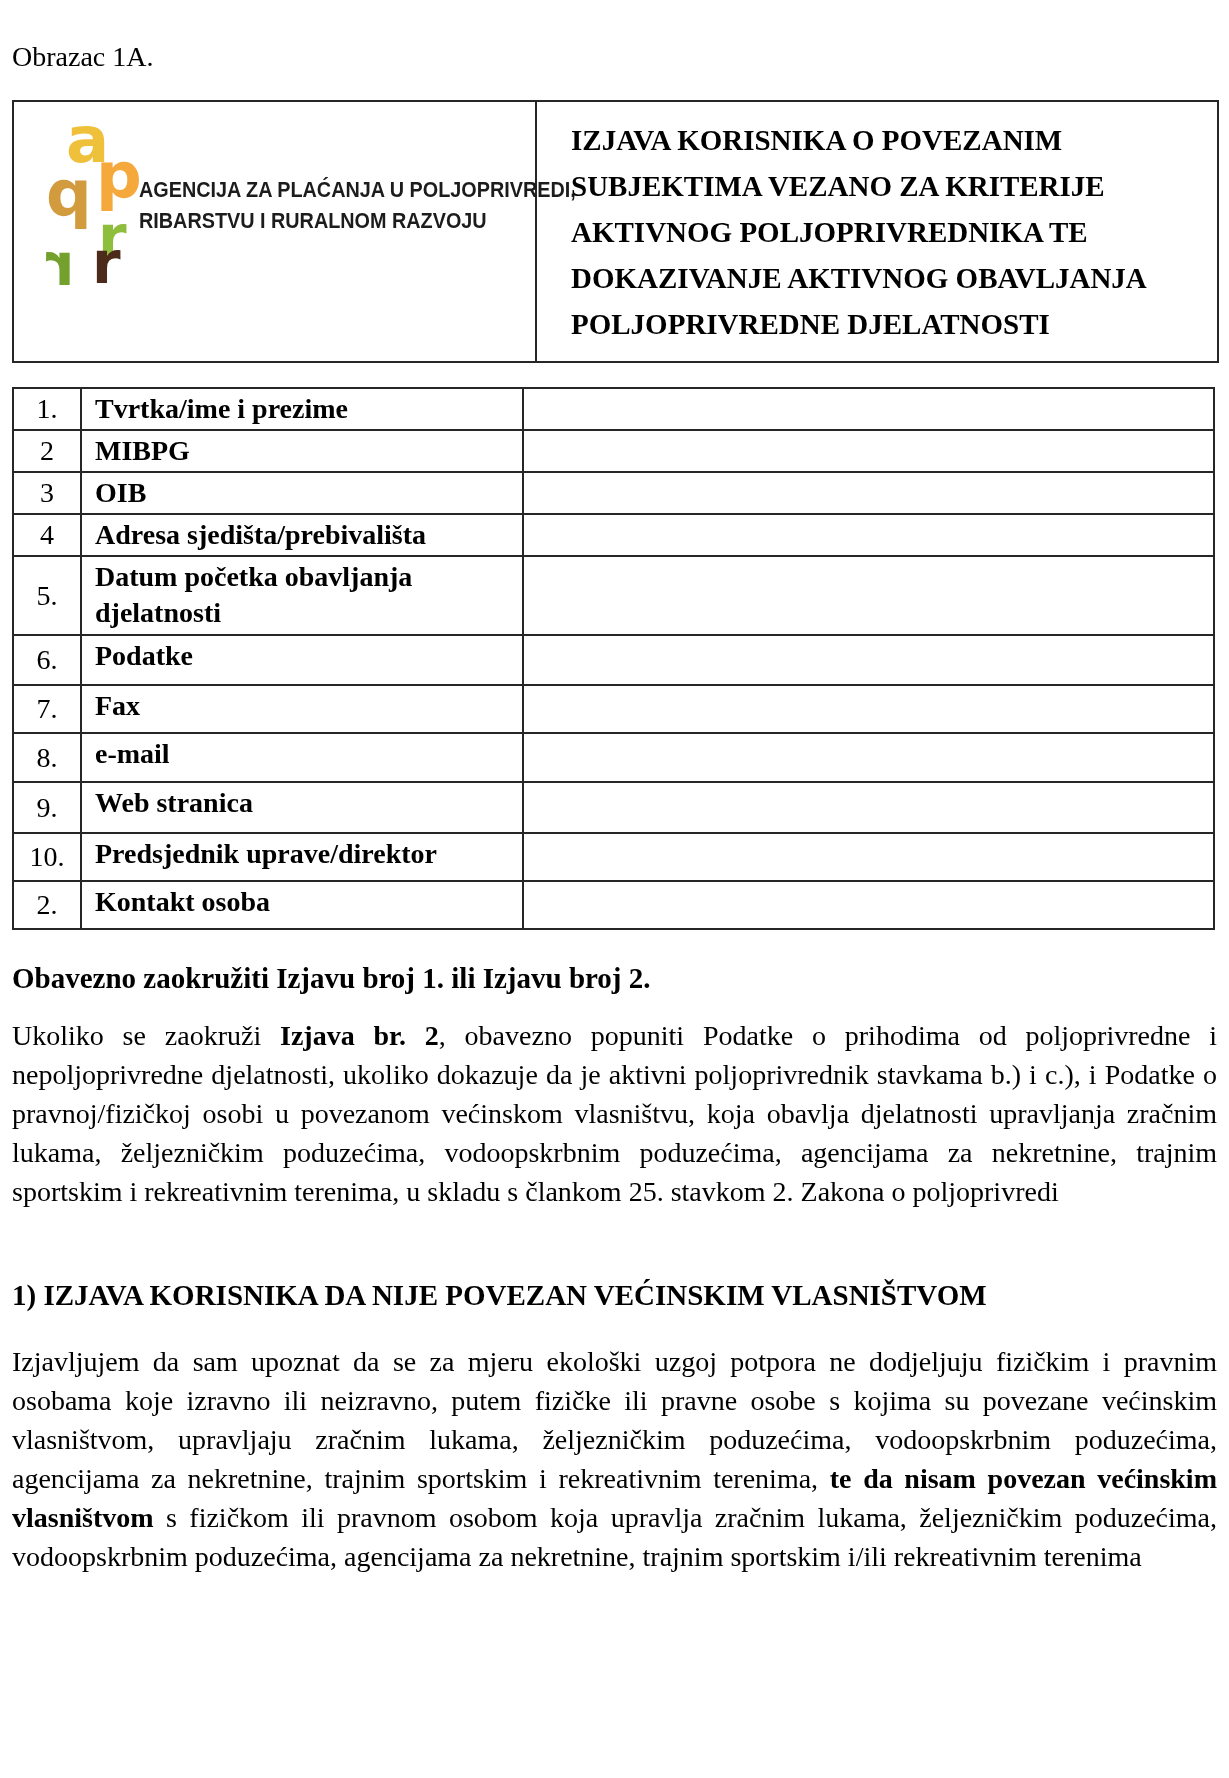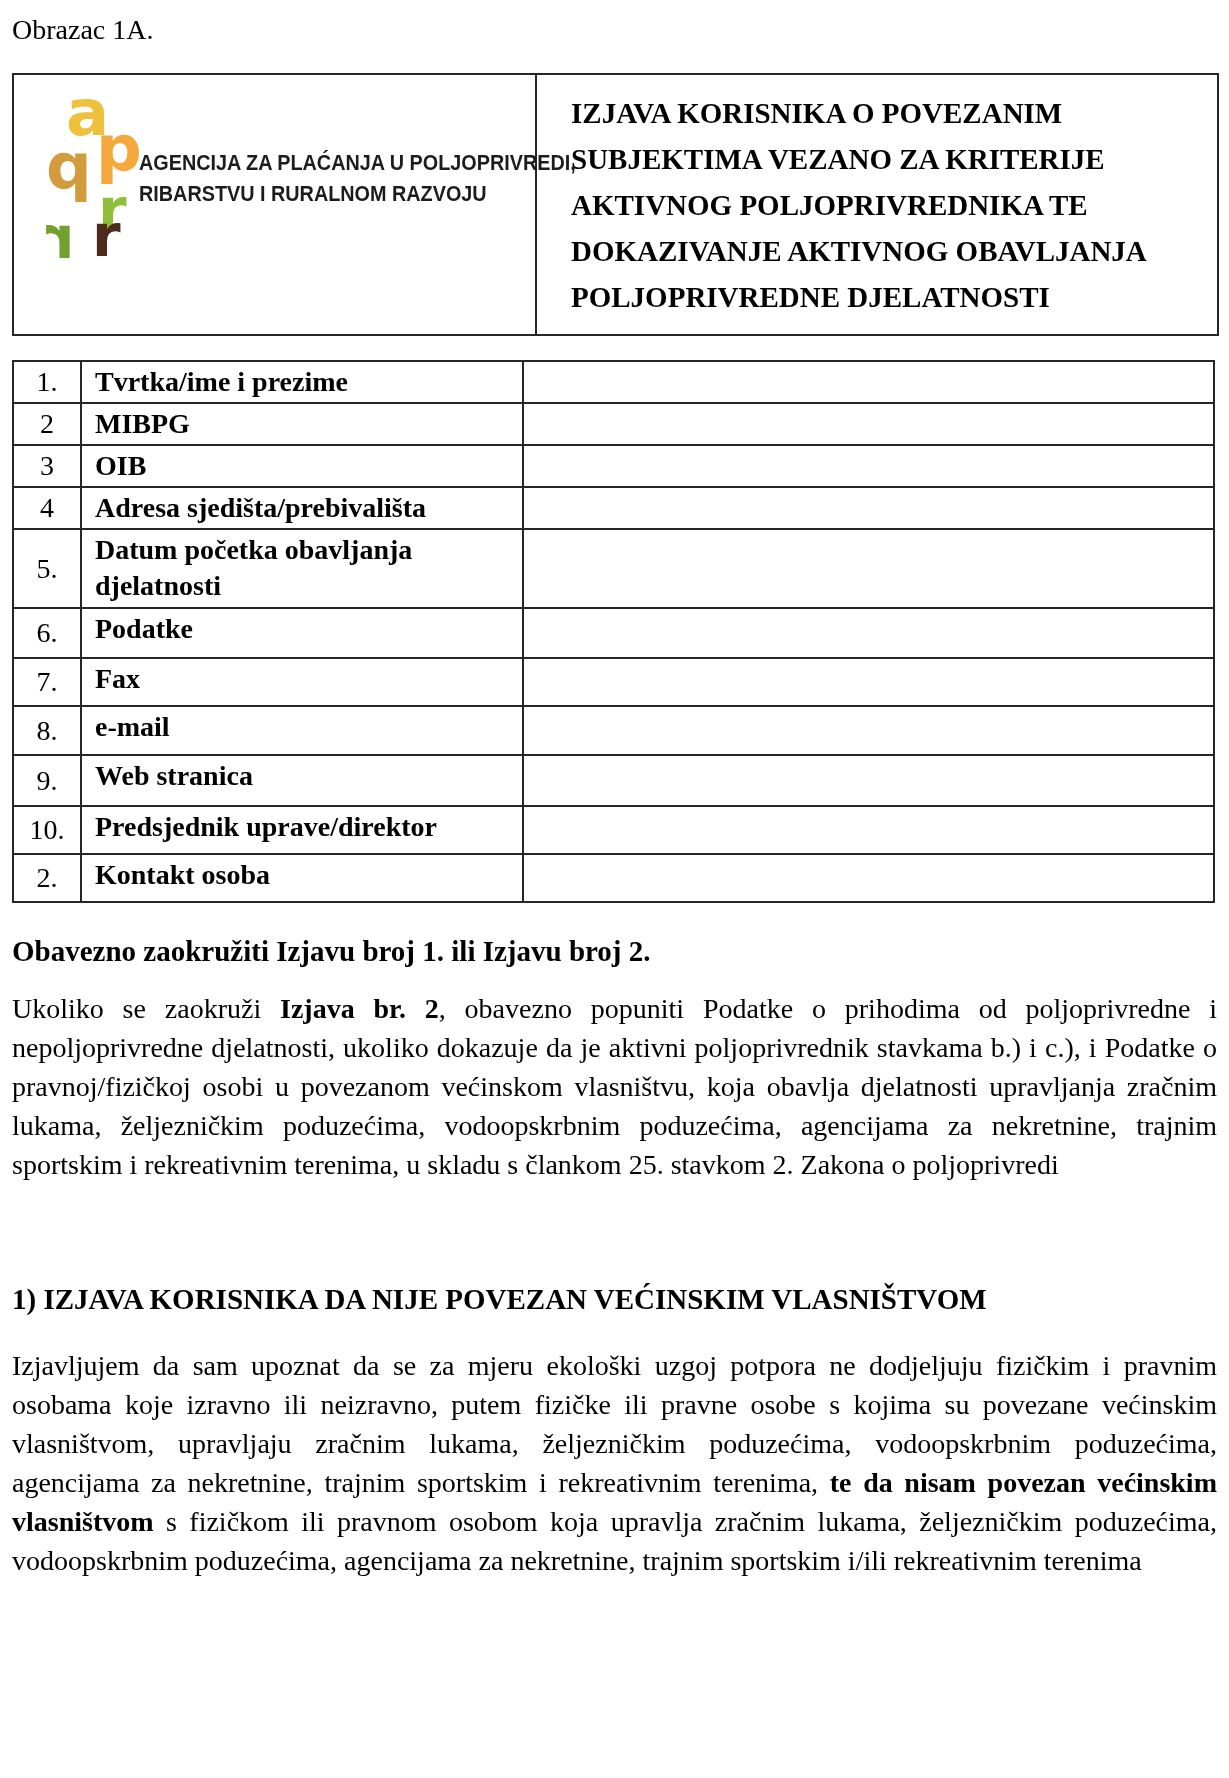--- a/index.html
+++ b/index.html
@@ -4,21 +4,21 @@
 <style>
   * { margin:0; padding:0; box-sizing:border-box; }
   html,body { background:#ffffff; }
   body {
     width:1229px; height:1778px; overflow:hidden;
     font-family:"Liberation Serif","DejaVu Serif",serif;
     color:#000;
   }
   .page { padding:0 12px; }
 
-  .form-code { padding-top:14px; font-size:28px; }
+  .form-code { padding-top:14px; font-size:28px;margin-top:27px; }
 
   
   .header-box {
     margin-top:27px; width:1207px; height:263px;
     border:2px solid #262626; display:flex;
   }
   .header-left { width:523px; border-right:2px solid #262626; position:relative; }
   .logo {
     position:absolute; left:22px; top:6px; width:105px; height:185px;
     font-family:"DejaVu Sans","Liberation Sans",sans-serif; font-weight:bold;
@@ -51,21 +51,21 @@
   td.label { vertical-align:top; padding:2px 8px 2px 13px; line-height:36px;font-weight:bold; }
   td.value { vertical-align:top; }
   tr.h38 { height:38px; } tr.h39 { height:39px; } tr.h79 { height:79px; }
   tr.h50 { height:50px; } tr.h48 { height:48px; } tr.h49 { height:49px; }
   tr.h51 { height:51px; }
 
   
   .note-heading  { margin-top:83px; font-size:29px; font-weight:bold; line-height:39px; }
   .instruction   { margin-top:29px; font-size:29px; font-weight:bold; line-height:39px; }
   .para          { margin-top:18px; font-size:28px; line-height:39px; text-align:justify; }
-  .stmt-heading  { margin-top:96px; font-size:29px; font-weight:bold; line-height:39px; }
+  .stmt-heading  { margin-top:65px; font-size:29px; font-weight:bold; line-height:39px; }
   .para2         { margin-top:27px; }
 </style>
 </head>
 <body>
 
 <div class="page">
 
   <div class="form-code">Obrazac 1A.</div>
 
   <div class="header-box">

